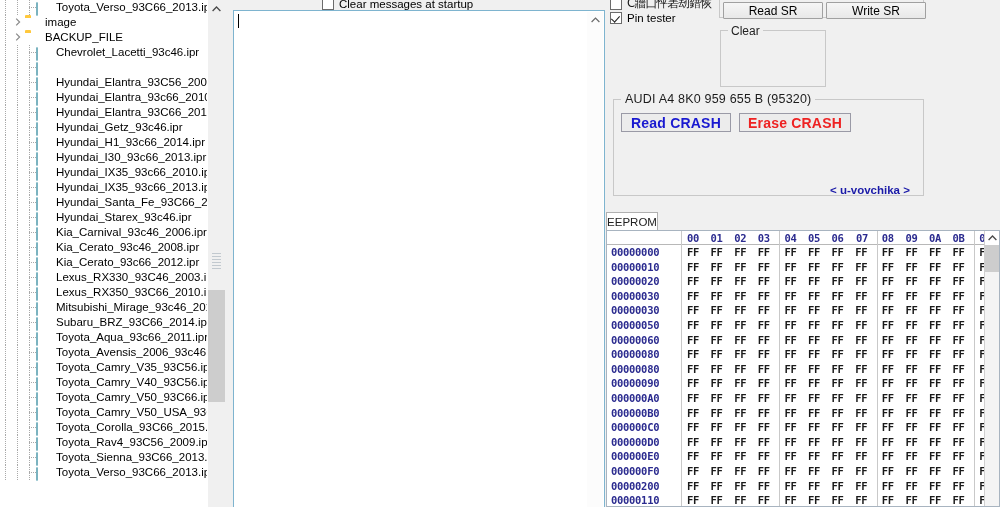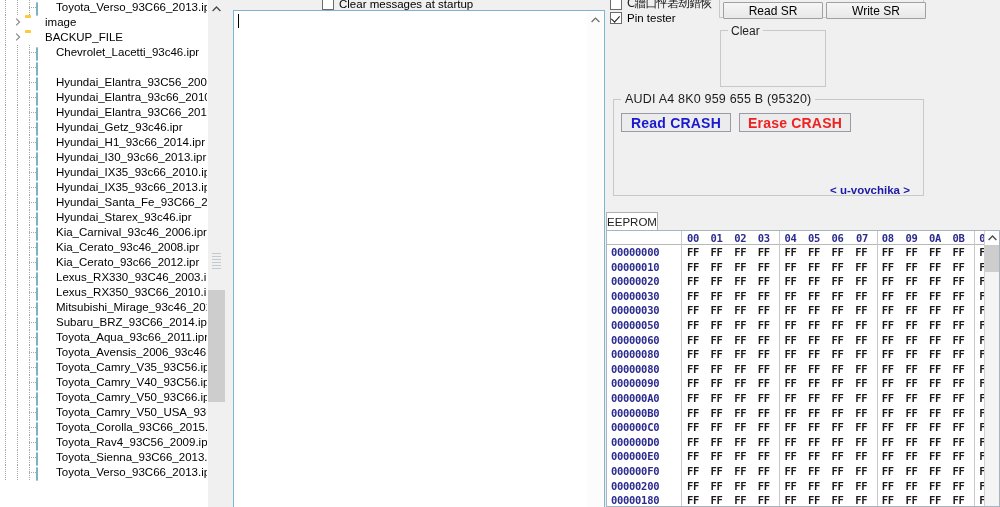--- a/index.html
+++ b/index.html
@@ -799,21 +799,21 @@
             <span class="hx-val" style="left: 201px;">FF</span>
             <span class="hx-val" style="left: 224.6px;">FF</span>
             <span class="hx-val" style="left: 248.2px;">FF</span>
             <span class="hx-val" style="left: 274.8px;">FF</span>
             <span class="hx-val" style="left: 298.4px;">FF</span>
             <span class="hx-val" style="left: 322px;">FF</span>
             <span class="hx-val" style="left: 345.6px;">FF</span>
             <span class="hx-val" style="left: 372.2px;">FF</span>
           </div>
           <div class="hx-row">
-            <span class="hx-addr">00000180</span>
+            <span class="hx-addr">00000110</span>
             <span class="hx-val" style="left: 80px;">FF</span>
             <span class="hx-val" style="left: 103.6px;">FF</span>
             <span class="hx-val" style="left: 127.2px;">FF</span>
             <span class="hx-val" style="left: 150.8px;">FF</span>
             <span class="hx-val" style="left: 177.4px;">FF</span>
             <span class="hx-val" style="left: 201px;">FF</span>
             <span class="hx-val" style="left: 224.6px;">FF</span>
             <span class="hx-val" style="left: 248.2px;">FF</span>
             <span class="hx-val" style="left: 274.8px;">FF</span>
             <span class="hx-val" style="left: 298.4px;">FF</span>

